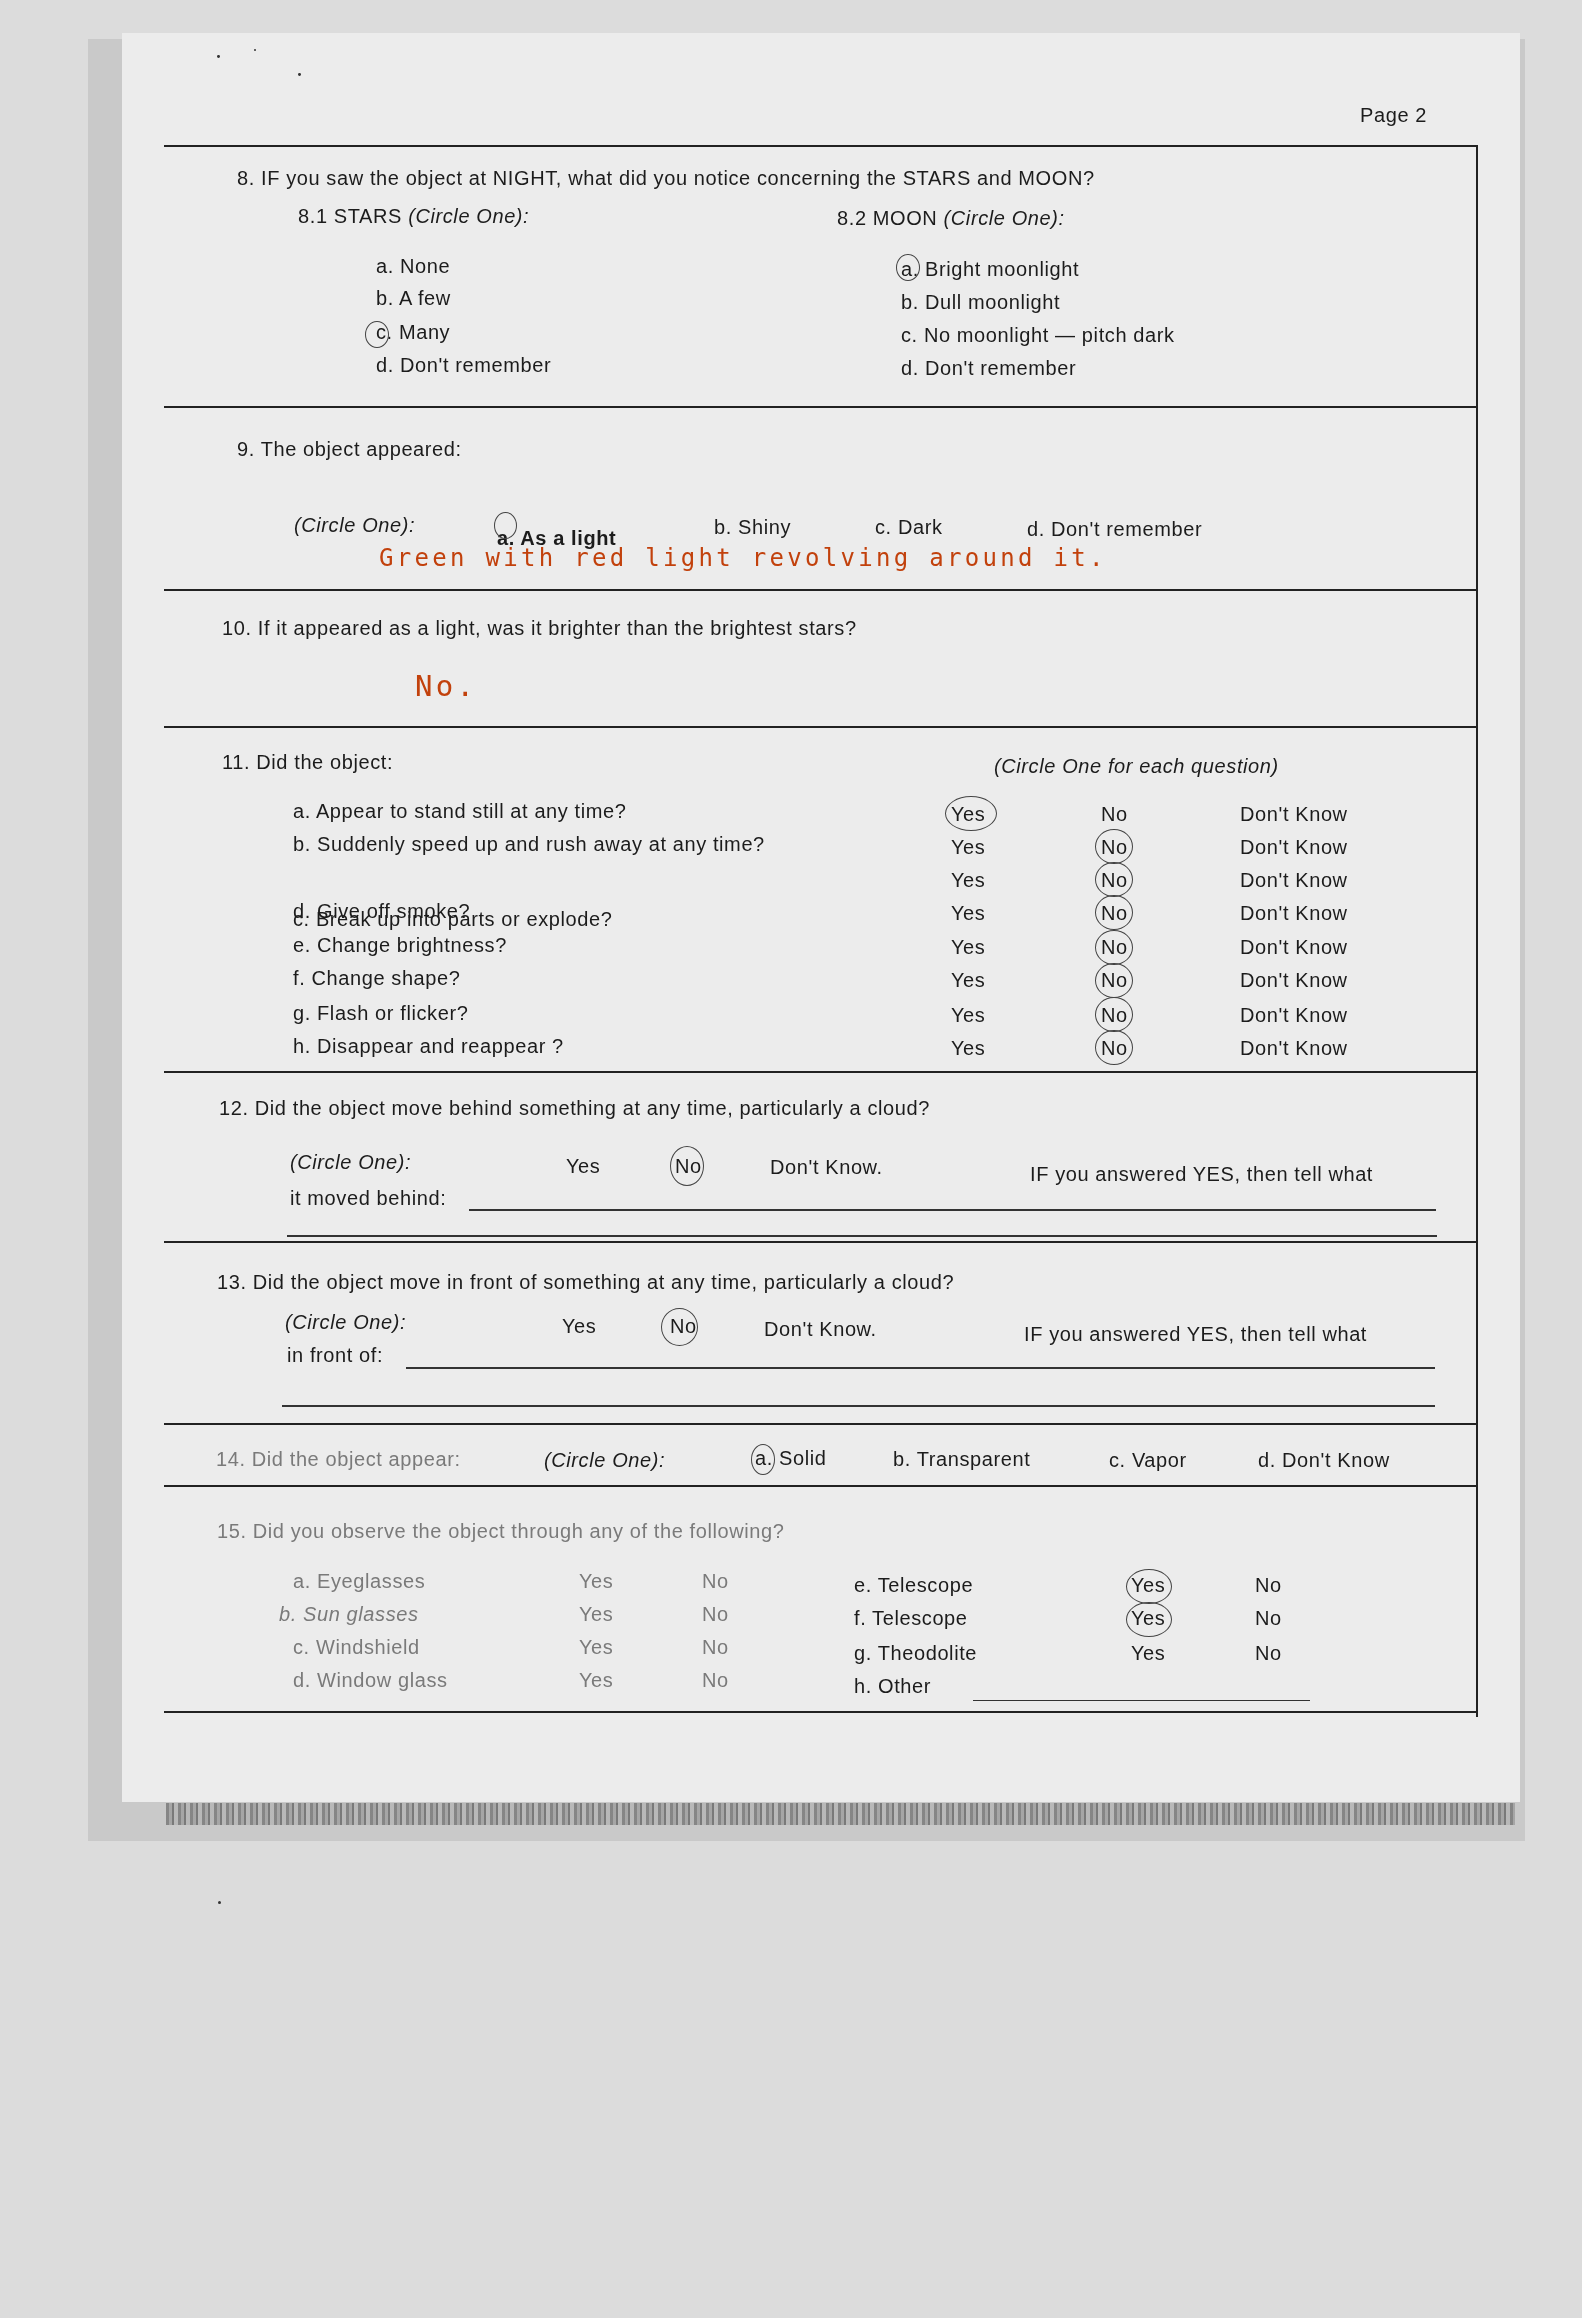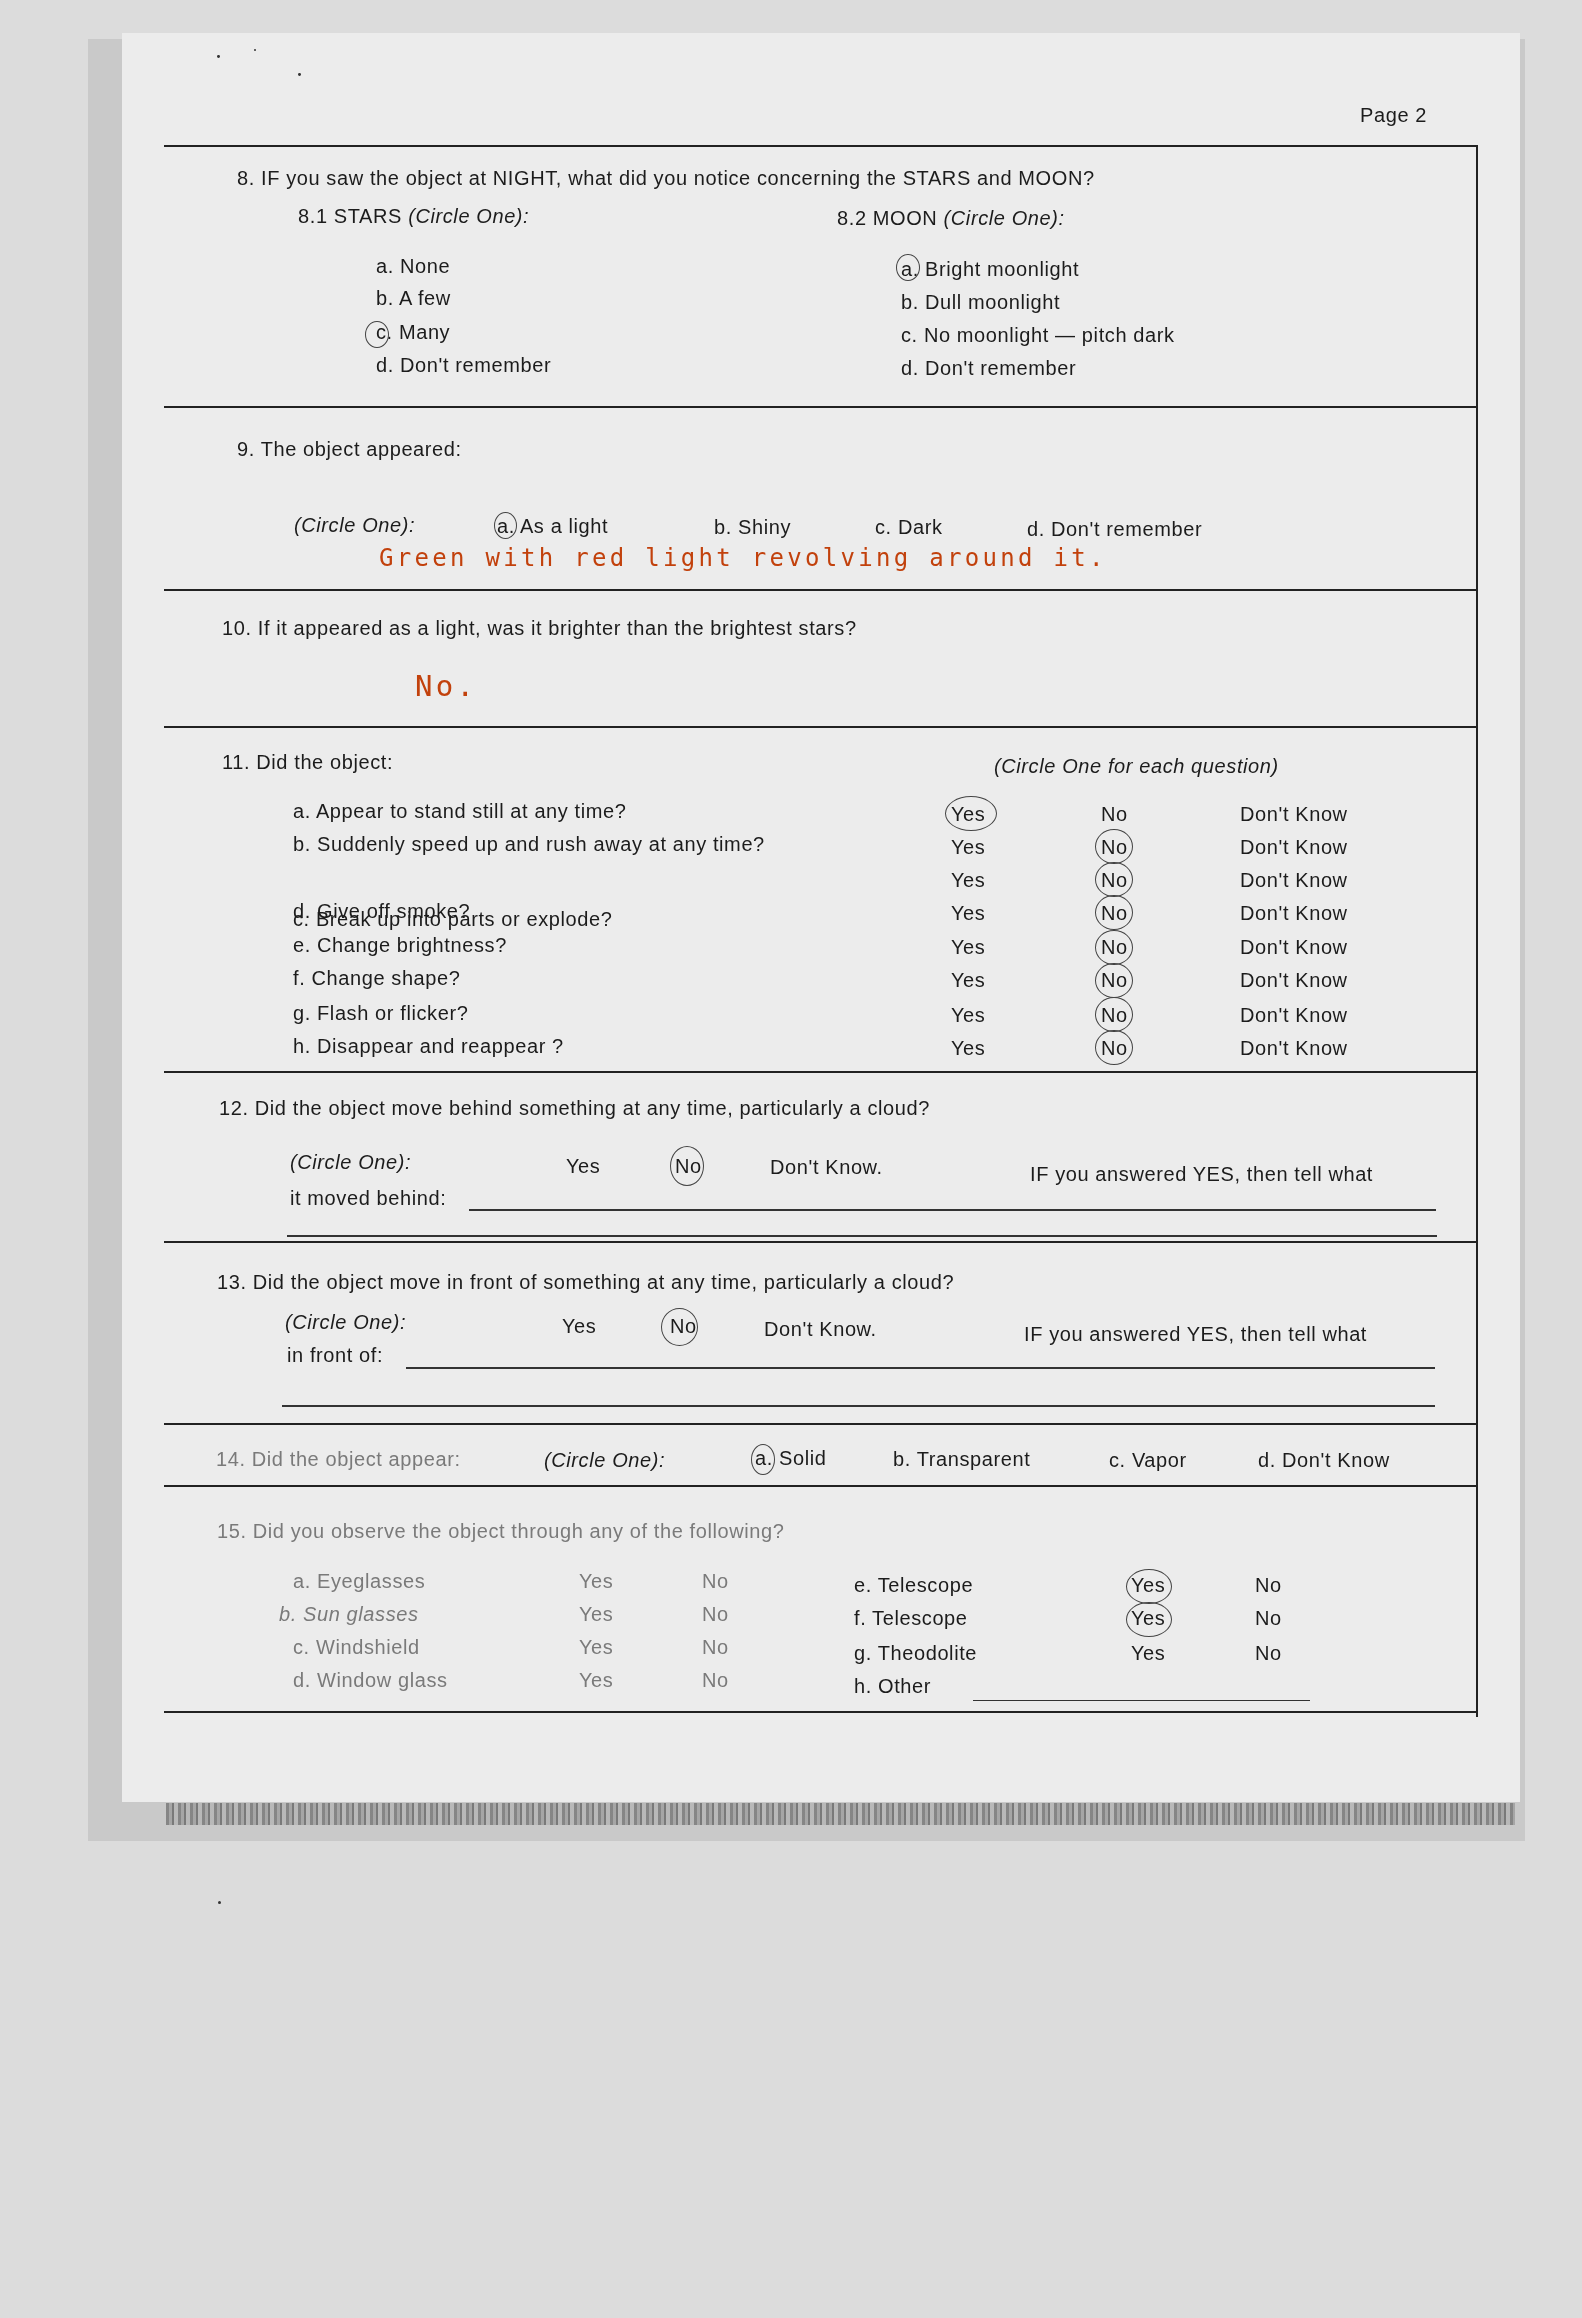--- a/index.html
+++ b/index.html
@@ -56,21 +56,21 @@
 <div class="t" style="left:376px;top:354px;">d.  Don't remember</div>
 
 <div class="t" style="left:901px;top:258px;">a.  Bright moonlight</div>
 <div class="circ" style="left:896px;top:254px;width:22px;height:25.4px;"></div>
 <div class="t" style="left:901px;top:291px;">b.  Dull moonlight</div>
 <div class="t" style="left:901px;top:324px;">c.  No moonlight — pitch dark</div>
 <div class="t" style="left:901px;top:357px;">d.  Don't remember</div>
 
 <div class="t" style="left:237px;top:438px;">9.  The object appeared:</div>
 <div class="t it" style="left:294px;top:514px;">(Circle One):</div>
-<div class="t" style="left:497px;top:515px;">a.  As a light</div>
+<div class="t" style="left:497px;top:527px;font-weight:bold;">a.  As a light</div>
 <div class="circ" style="left:494px;top:512px;width:21px;height:25.4px;"></div>
 <div class="t" style="left:714px;top:516px;">b.  Shiny</div>
 <div class="t" style="left:875px;top:516px;">c.  Dark</div>
 <div class="t" style="left:1027px;top:518px;">d.  Don't remember</div>
 <div class="hand" style="left:379px;top:544px;">Green  with red  light revolving  around  it.</div>
 
 <div class="t" style="left:222px;top:617px;">10.  If it appeared as a light, was it brighter than the brightest stars?</div>
 <div class="hand" style="left:392px;top:669px;font-size:29px;margin-left:23px;">No.</div>
 
 <div class="t" style="left:222px;top:751px;">11.  Did the object:</div>

